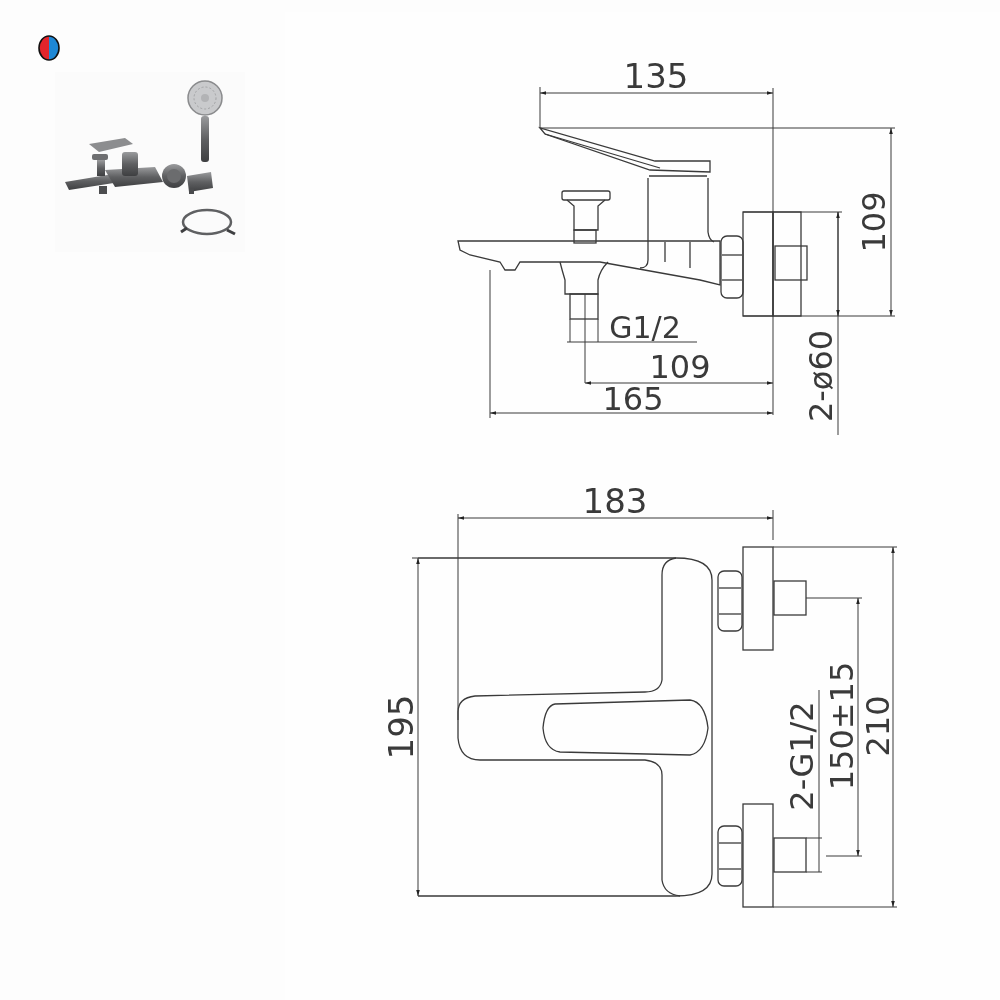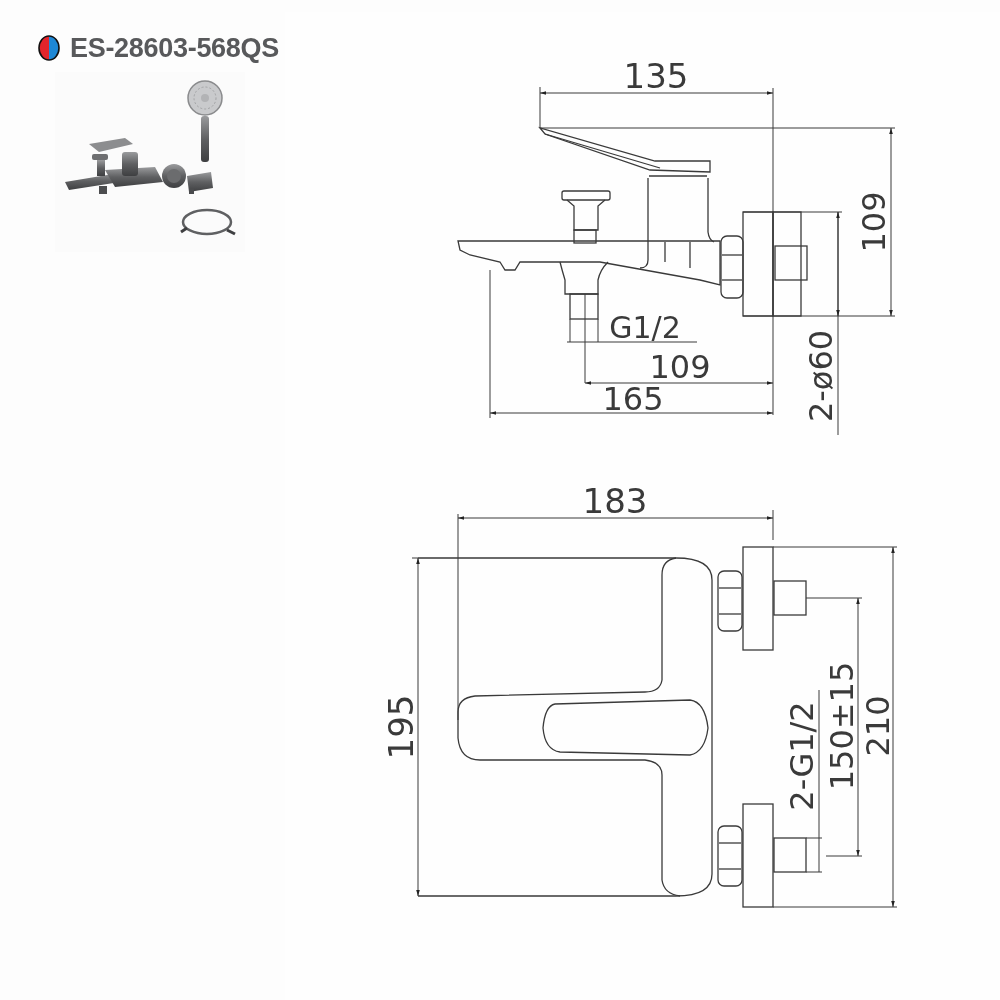--- a/index.html
+++ b/index.html
@@ -18,21 +18,20 @@
 
 <div class="sheet">
   <div class="drawing-bg"></div>
 
   <div class="header">
     <svg class="hc-icon" viewBox="0 0 24 28">
       <path d="M12 2 A10 12 0 0 0 12 26 Z" fill="#e3242b"></path>
       <path d="M12 2 A10 12 0 0 1 12 26 Z" fill="#1e88d6"></path>
       <ellipse cx="12" cy="14" rx="10" ry="12" fill="none" stroke="#111" stroke-width="1.6"></ellipse>
     </svg>
-    <span class="model">ES-28603-568QS</span>
   </div>
 
   <svg class="photo" viewBox="0 0 190 180">
     <defs>
       <linearGradient id="metal" x1="0" y1="0" x2="0" y2="1">
         <stop offset="0" stop-color="#9a9b9d"></stop>
         <stop offset="0.5" stop-color="#5f6062"></stop>
         <stop offset="1" stop-color="#3e3f41"></stop>
       </linearGradient>
     </defs>

